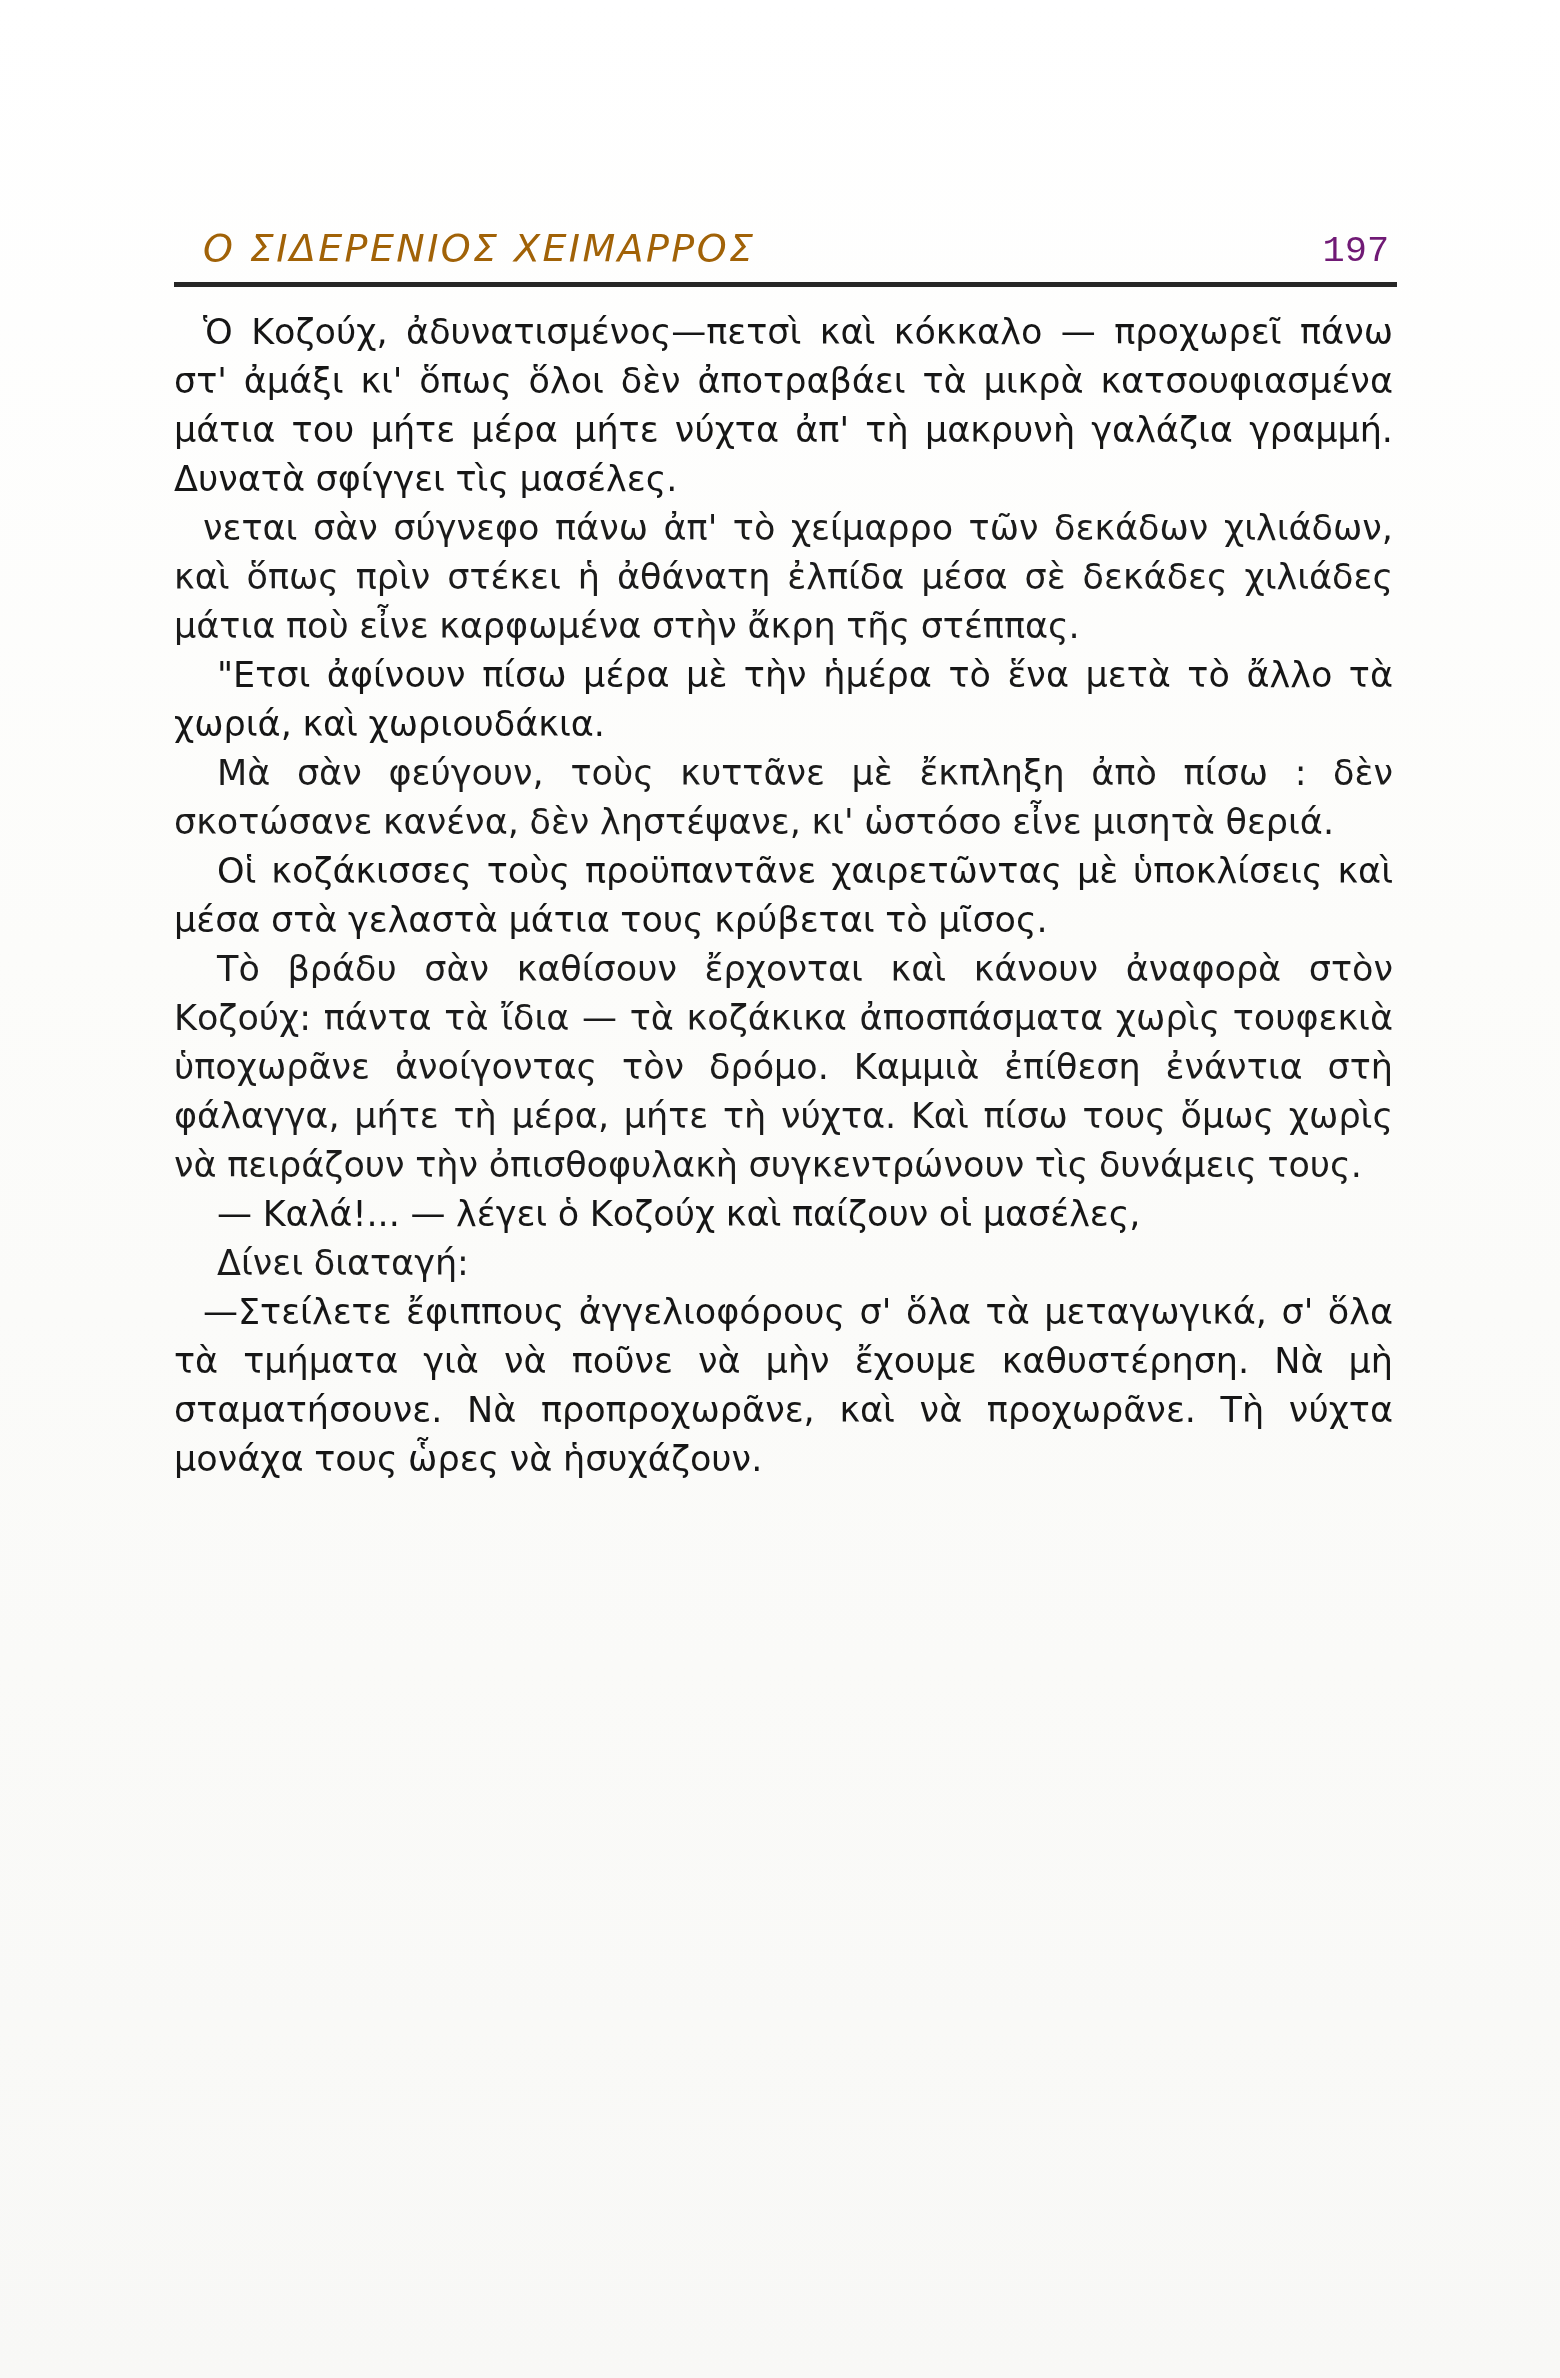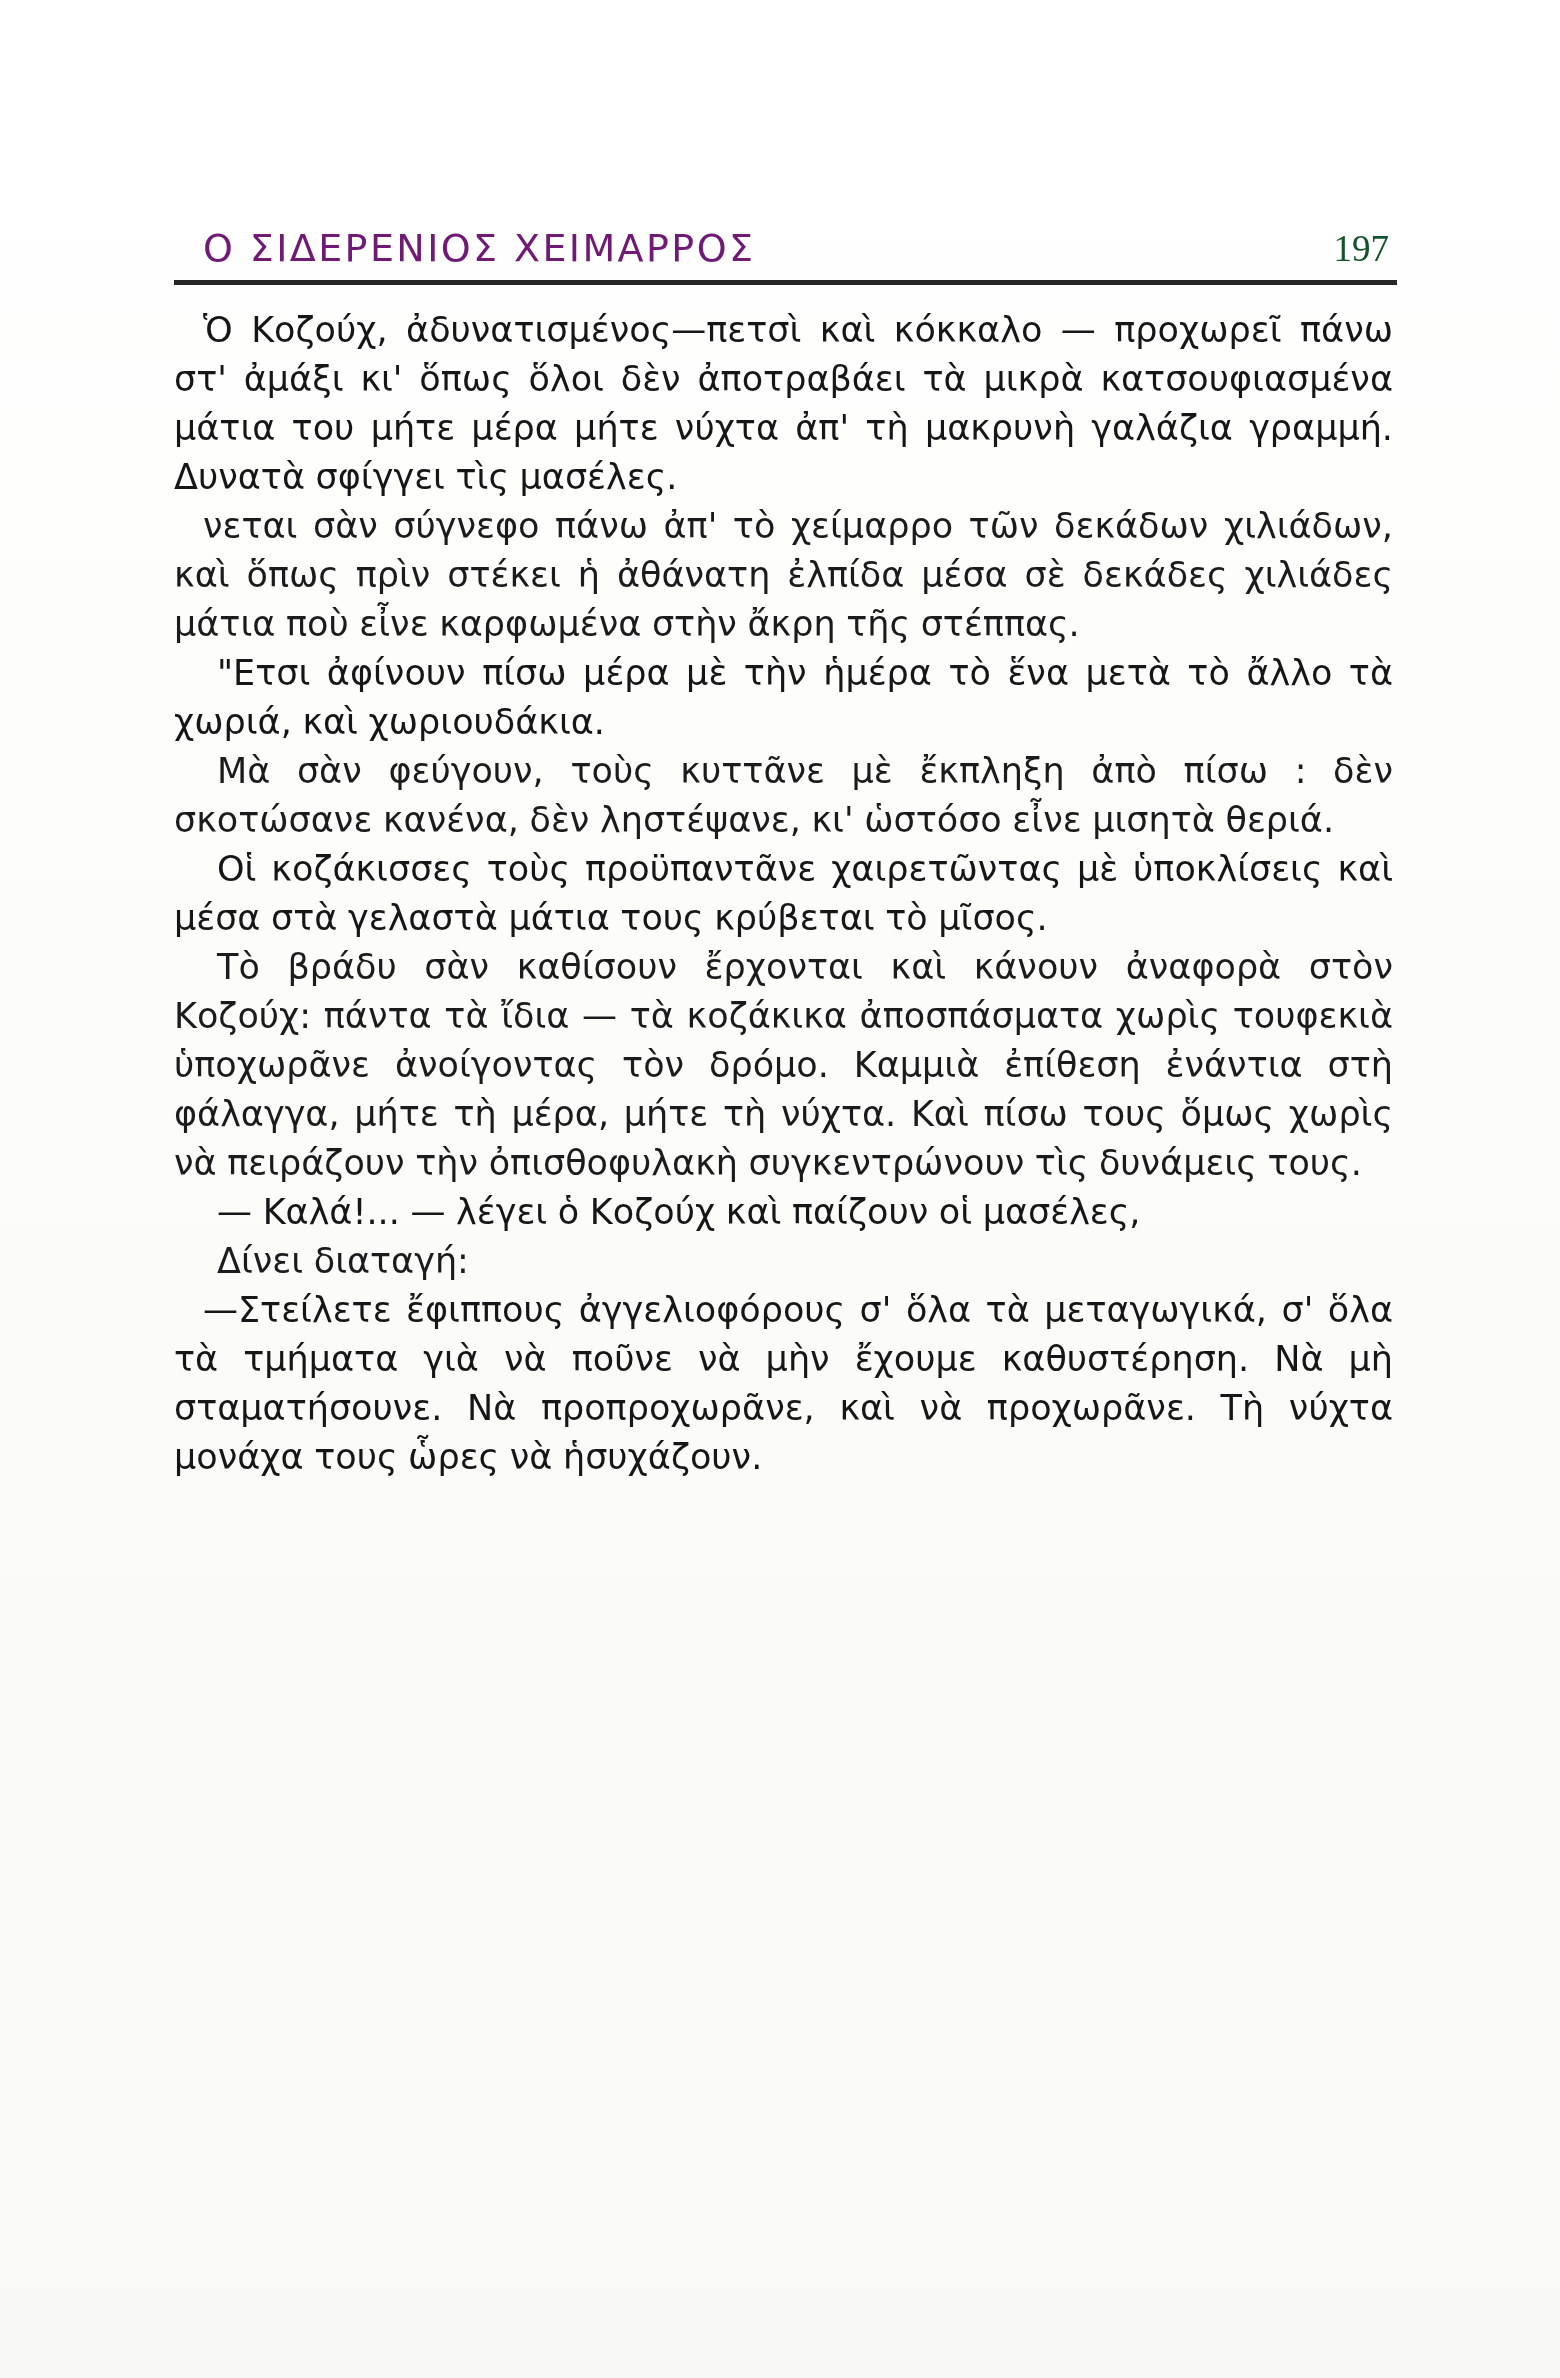--- a/index.html
+++ b/index.html
@@ -40,27 +40,28 @@
   .header-row {
     display: flex;
     align-items: baseline;
     justify-content: space-between;
     padding: 0 3.9px 0 29px;
   }
   .running-title {
     font-size: 38px;
     letter-spacing: 2.4px;
     font-weight: 400;
-    color: #701a75;
+    color: #a16207;
     font-family: "DejaVu Sans", sans-serif;
+    font-style: italic;
   }
   .page-number {
     font-size: 37px;
-    color: #14532d;
-    font-family: Liberation Serif, serif;
+    color: #701a75;
+    font-family: Liberation Mono, monospace;
     letter-spacing: 0px;
     margin-left: 48px;
   }
   .rule {
     margin-top: 9.8px;
     height: 4.9px;
     background: #262626;
     width: 1223px;
   }
   .body-text {

